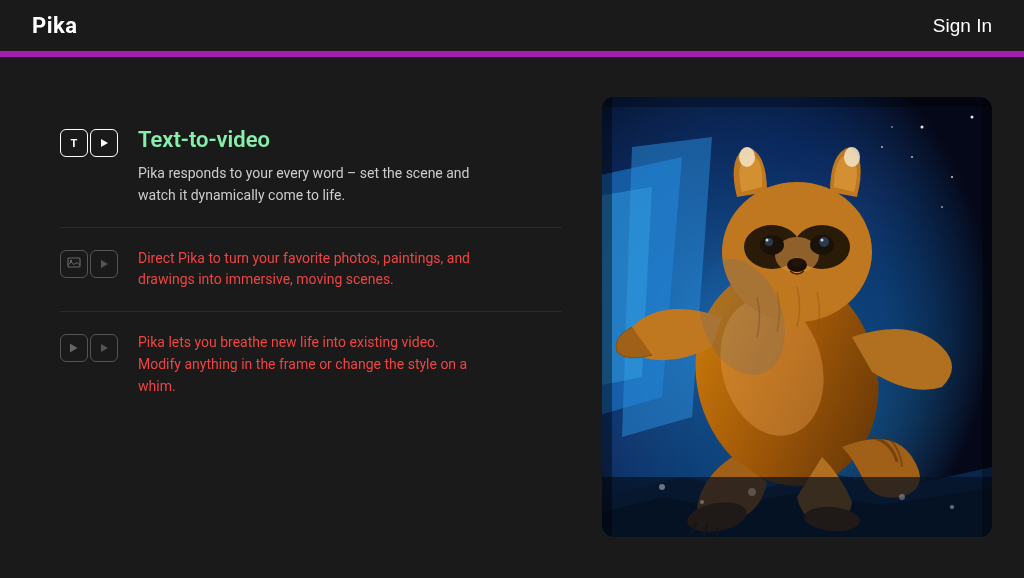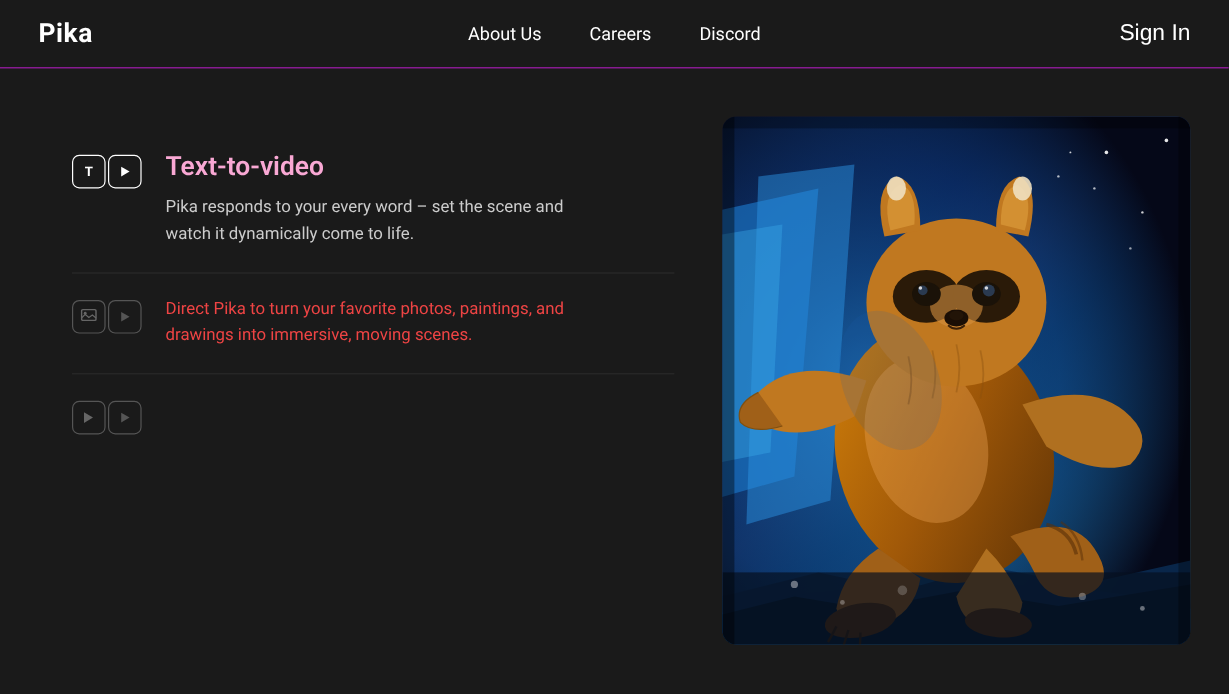--- a/index.html
+++ b/index.html
@@ -17,21 +17,21 @@
       overflow: hidden;
     }
 
     
     header {
       display: flex;
       align-items: center;
       justify-content: space-between;
       padding: 0 32px;
       height: 57px;
-      border-bottom: 1px solid #a21caf;
+      border-bottom: 6px solid #a21caf;
       background-color: #1a1a1a;
     }
 
     .logo {
       font-size: 22px;
       font-weight: 700;
       color: #ffffff;
       letter-spacing: 0.5px;
     }
 
@@ -80,21 +80,21 @@
 
     .feature-item {
       display: flex;
       flex-direction: row;
       align-items: flex-start;
       gap: 20px;
       padding: 20px 0;
     }
 
     .feature-item.active .feature-title {
-      color: #f9a8d4;
+      color: #86efac;
     }
 
     .feature-item.inactive .feature-title {
       color: #666666;
     }
 
     .feature-item.inactive .feature-desc {
       color: #ef4444;
     }
 
@@ -220,25 +220,20 @@
       height: 1px;
       background: #2a2a2a;
       margin: 0;
     }
   </style>
 </head>
 <body>
 
 <header>
   <div class="logo">Pika</div>
-  <nav>
-    <a>About Us</a>
-    <a>Careers</a>
-    <a>Discord</a>
-  </nav>
   <button class="sign-in-btn">Sign In</button>
 </header>
 
 <main>
   <div class="features-list">
 
     <div class="feature-item active">
       <div class="feature-icon">
         <div class="icon-box text-icon">T</div>
         <div class="play-icon active">
@@ -284,20 +279,21 @@
             <polygon points="2,1.5 9.5,6 2,10.5"></polygon>
           </svg>
         </div>
         <div class="play-icon inactive">
           <svg width="12" height="12" viewBox="0 0 12 12" fill="currentColor">
             <polygon points="3,2 10,6 3,10"></polygon>
           </svg>
         </div>
       </div>
       <div class="feature-content">
+        <div class="feature-desc">Pika lets you breathe new life into existing video. Modify anything in the frame or change the style on a whim.</div>
       </div>
     </div>
 
   </div>
 
   <div class="video-preview">
     <div class="video-canvas">
       <svg class="raccoon-container" viewBox="0 0 390 440" xmlns="http://www.w3.org/2000/svg">
 
         <defs>

